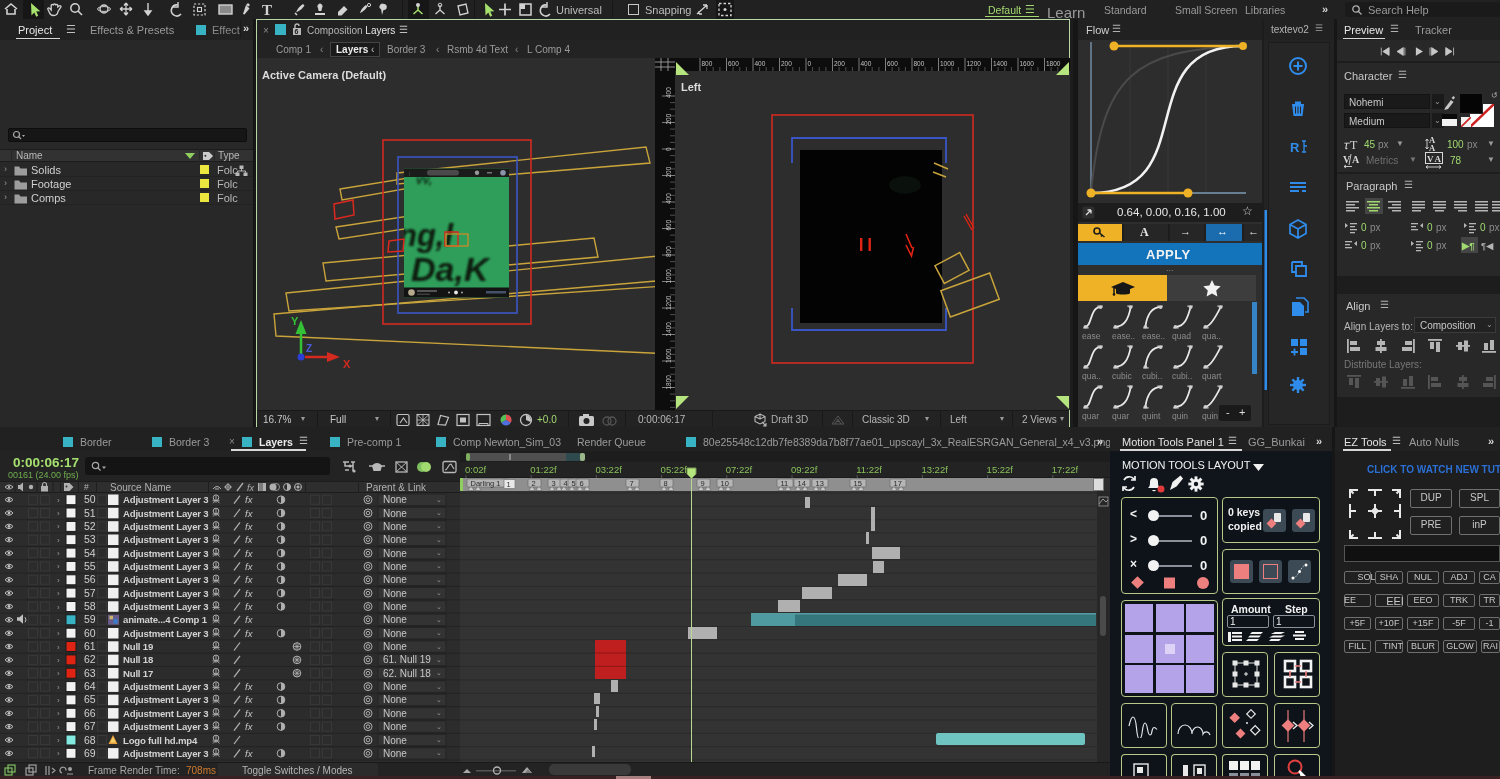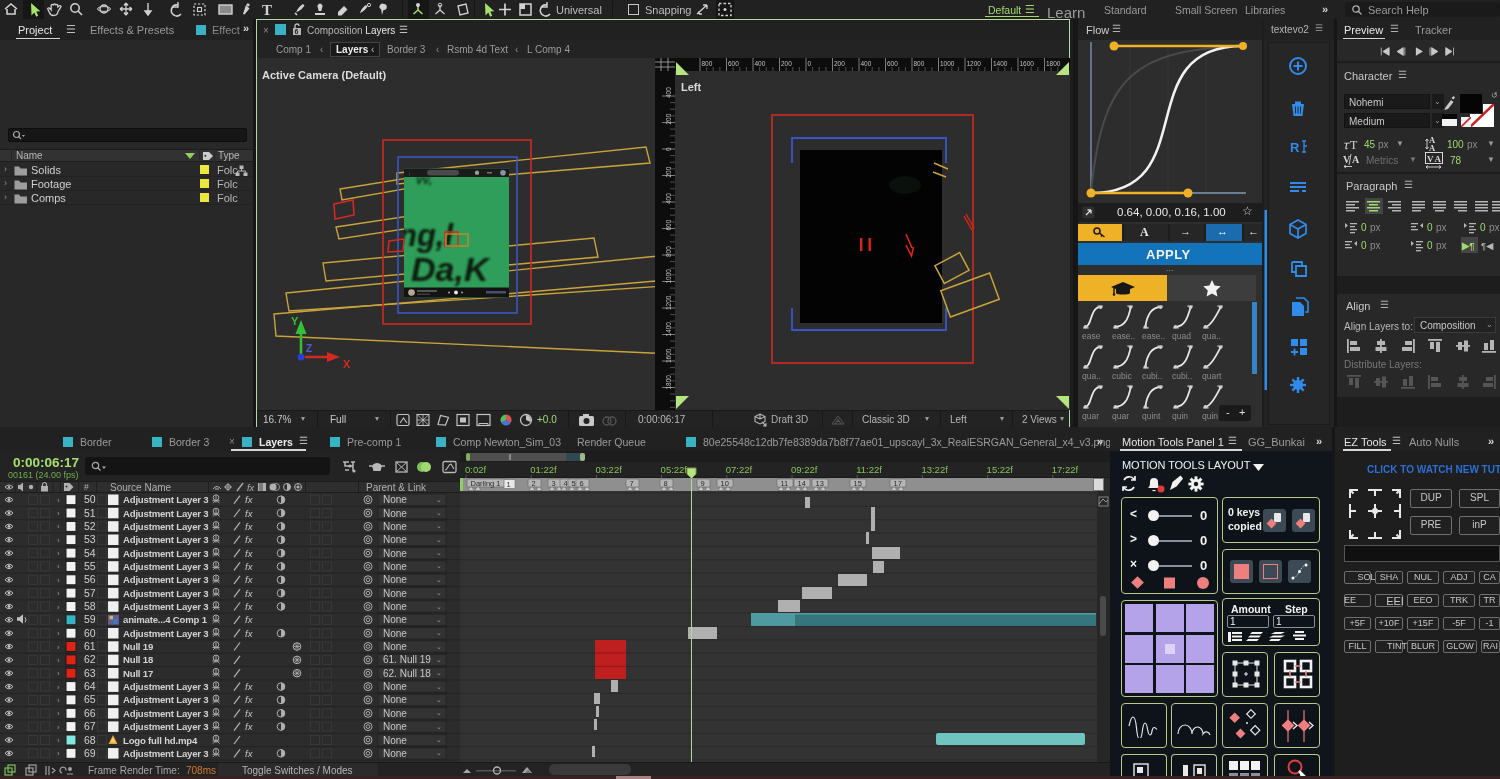--- a/index.html
+++ b/index.html
@@ -1950,20 +1950,20 @@
 <div class="t" style="left:1375px;top:618px;width:28px;text-align:center;font-size:9px;color:#c8c8c8">+10F</div>
 <div class="abs" style="left:1407px;top:617px;width:32px;height:13px;background:#202020;border:1px solid #6f6f6f;border-radius:2px"></div>
 <div class="t" style="left:1407px;top:618px;width:32px;text-align:center;font-size:9px;color:#c8c8c8">+15F</div>
 <div class="abs" style="left:1443px;top:617px;width:32px;height:13px;background:#202020;border:1px solid #6f6f6f;border-radius:2px"></div>
 <div class="t" style="left:1443px;top:618px;width:32px;text-align:center;font-size:9px;color:#c8c8c8">-5F</div>
 <div class="abs" style="left:1479px;top:617px;width:21px;height:13px;background:#202020;border:1px solid #6f6f6f;border-radius:2px"></div>
 <div class="t" style="left:1479px;top:618px;width:21px;text-align:center;font-size:9px;color:#c8c8c8">-1</div>
 <div class="abs" style="left:1344px;top:640px;width:27px;height:13px;background:#202020;border:1px solid #6f6f6f;border-radius:2px"></div>
 <div class="t" style="left:1344px;top:641px;width:27px;text-align:center;font-size:9px;color:#c8c8c8">FILL</div>
 <div class="abs" style="left:1375px;top:640px;width:28px;height:13px;background:#202020;border:1px solid #6f6f6f;border-radius:2px"></div>
-<div class="t" style="left:1375px;top:641px;width:44px;text-align:center;font-size:9px;color:#c8c8c8">TINT</div>
+<div class="t" style="left:1375px;top:641px;width:36px;text-align:center;font-size:9px;color:#c8c8c8">TINT</div>
 <div class="abs" style="left:1407px;top:640px;width:32px;height:13px;background:#202020;border:1px solid #6f6f6f;border-radius:2px"></div>
 <div class="t" style="left:1407px;top:641px;width:32px;text-align:center;font-size:9px;color:#c8c8c8">BLUR</div>
 <div class="abs" style="left:1443px;top:640px;width:34px;height:13px;background:#202020;border:1px solid #6f6f6f;border-radius:2px"></div>
 <div class="t" style="left:1443px;top:641px;width:34px;text-align:center;font-size:9px;color:#c8c8c8">GLOW</div>
 <div class="abs" style="left:1481px;top:640px;width:19px;height:13px;background:#202020;border:1px solid #6f6f6f;border-radius:2px"></div>
 <div class="t" style="left:1481px;top:641px;width:19px;text-align:center;font-size:9px;color:#c8c8c8">RAI</div>
 <div class="abs" style="left:0;top:776px;width:1500px;height:3px;background:#3a2121"></div>
 <div class="abs" style="left:616px;top:775.5px;width:35px;height:3.5px;background:#a98080"></div>
 </body></html>

